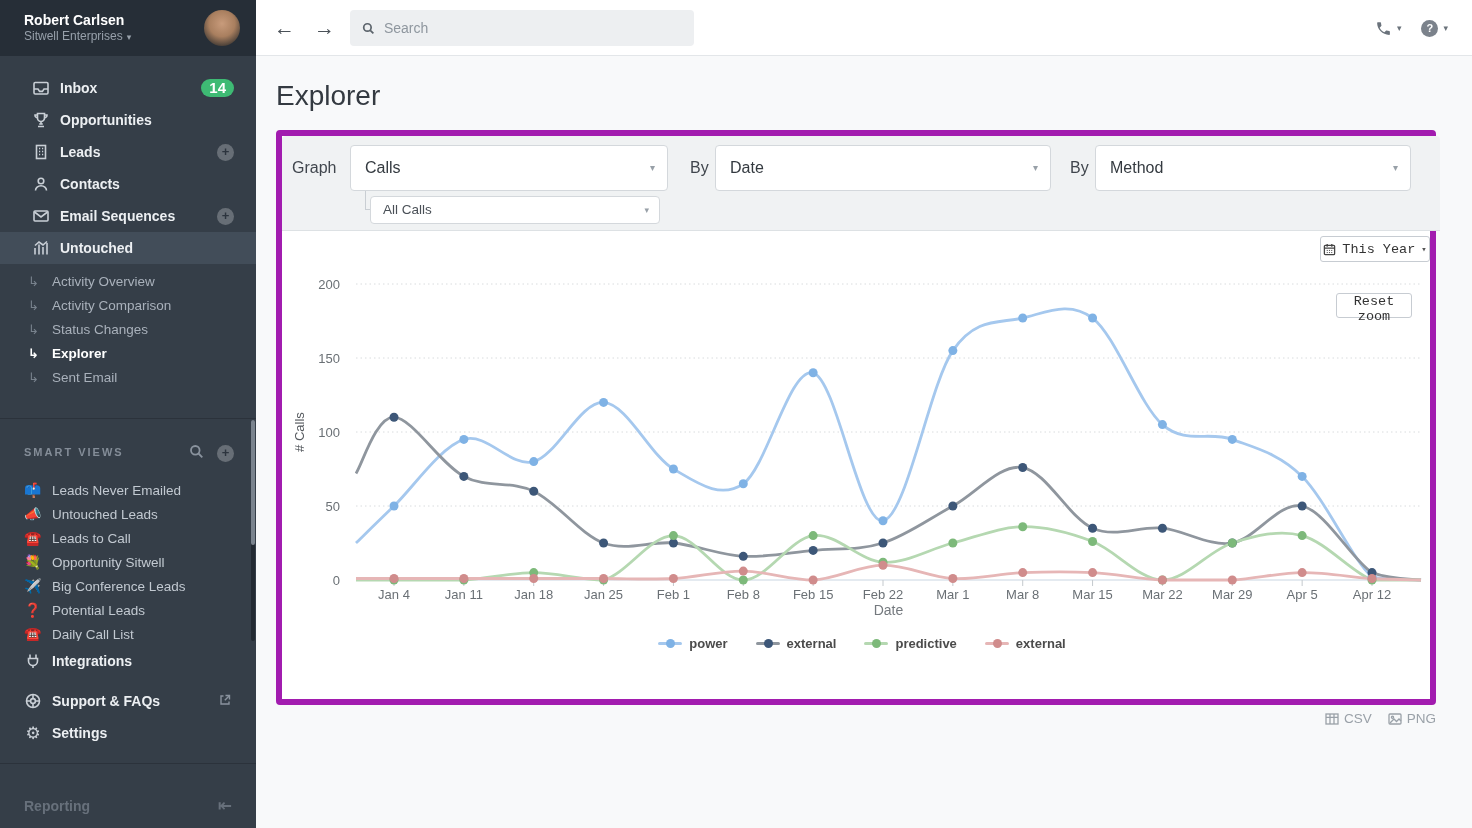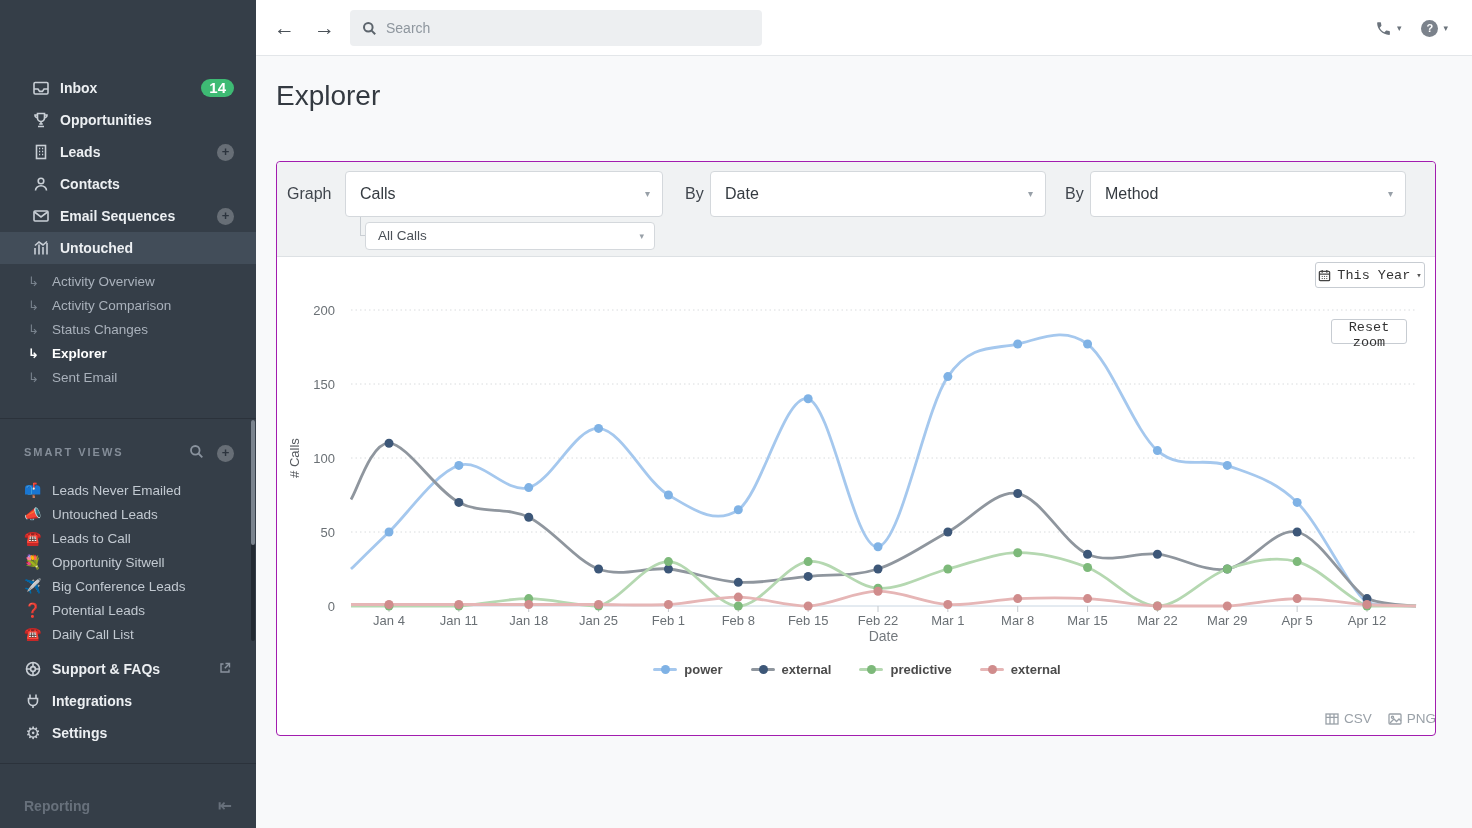--- a/index.html
+++ b/index.html
@@ -40,33 +40,33 @@
   .collapse-row { position:absolute; left:0; top:138px; width:256px; height:45px; display:flex; align-items:center; padding:0 24px; color:#67707b; font-size:14px; font-weight:bold; cursor:pointer; justify-content:space-between; }
   .sb-scroll-track { position:absolute; right:1px; top:420px; width:4px; height:221px; background:#232a32; border-radius:2px; }
   .sb-scroll-thumb { position:absolute; right:1px; top:420px; width:4px; height:125px; background:#7b848e; border-radius:2px; }
 
   
   .main { position:absolute; left:256px; top:0; width:1216px; height:828px; background:#f8f9fa; }
   .topbar { position:absolute; left:0; top:0; width:1216px; height:56px; background:#ffffff; border-bottom:1px solid #e3e6e9; }
   .nav-arrow { position:absolute; top:14px; font-size:21px; color:#4a5158; cursor:pointer; line-height:28px; }
   .nav-back { left:18px; }
   .nav-fwd { left:58px; }
-  .searchbox { position:absolute; left:94px; top:10px; width:412px; height:36px; background:#edeff1; border-radius:4px; display:flex; align-items:center; padding-left:12px; }
+  .searchbox { position:absolute; left:94px; top:10px; width:344px; height:36px; background:#edeff1; border-radius:4px; display:flex; align-items:center; padding-left:12px; }
   .searchbox svg { stroke:#5c646c; fill:none; stroke-width:2; }
   .searchbox input { border:none; outline:none; background:transparent; font-size:14px; color:#3a4046; margin-left:9px; width:360px; font-family:inherit; }
   .searchbox input::placeholder { color:#8e969e; }
   .topbar-right { position:absolute; right:18px; top:0; height:56px; display:flex; align-items:center; gap:8px; }
   .phone-group, .help-group { display:flex; align-items:center; gap:5px; cursor:pointer; padding:6px; }
   .tb-caret { font-size:9px; color:#6b737c; }
   .help-circle { width:17px; height:17px; border-radius:50%; background:#7b828b; color:#fff; font-size:11px; font-weight:bold; text-align:center; line-height:17px; }
 
   .page-title { position:absolute; left:20px; top:80px; font-size:28px; font-weight:500; color:#343a41; }
 
   
-  .card { position:absolute; left:20px; top:130px; width:1160px; height:575px; background:#ffffff; border:1px solid #a21caf; border-radius:4px;margin-top:31px; }
+  .card { position:absolute; left:20px; top:130px; width:1160px; height:575px; background:#ffffff; border:6px solid #a21caf; border-radius:4px; }
   .filter-panel { position:absolute; left:0; top:0; width:1158px; height:95px; background:#f0f2f3; border-bottom:1px solid #dde1e4; border-radius:4px 4px 0 0; }
   .flt-label { position:absolute; font-size:16px; color:#40464d; line-height:46px; top:9px; }
   .lbl-graph { left:10px; }
   .lbl-by1 { left:408px; }
   .lbl-by2 { left:788px; }
   .select { position:absolute; top:9px; height:46px; background:#fff; border:1px solid #d4d8dc; border-radius:4px; font-size:16px; color:#343a40; line-height:44px; padding-left:14px; cursor:pointer; }
   .sel-calls { left:68px; width:318px; }
   .sel-date { left:433px; width:336px; }
   .sel-method { left:813px; width:316px; }
   .select .caret { position:absolute; right:12px; top:0; font-size:10px; color:#98a0a8; }
@@ -88,20 +88,25 @@
   .legend-label { font-size:13px; font-weight:bold; color:#4b4b4b; }
 
   .export-row { position:absolute; left:20px; top:711px; width:1160px; display:flex; justify-content:flex-end; gap:16px; }
   .export-item { display:flex; align-items:center; gap:5px; color:#9aa1a8; font-size:13.5px; cursor:pointer; }
   .export-item svg { stroke:#9aa1a8; fill:none; stroke-width:1.3; }
 </style>
 </head>
 <body>
 
 <div class="sidebar">
+  <div class="sb-header">
+    <div class="sb-user-name">Robert Carlsen</div>
+    <div class="sb-user-org"><span>Sitwell Enterprises</span><span class="sb-user-caret">▾</span></div>
+    <div class="avatar"></div>
+  </div>
 
   <div class="nav">
     <div class="nav-item">
       <span class="nav-icon">
         <svg width="18" height="18" viewBox="0 0 18 18">
             <rect x="2" y="3.5" width="14" height="11.5" rx="1.2"></rect>
             <path d="M2 10h4l1.6 2.4h2.8L12 10h4"></path>
           </svg>
       </span>
       <span>Inbox</span>
@@ -222,46 +227,46 @@
     <div class="sv-item">
         <span class="emoji">☎️</span>
         <span>Daily Call List</span>
       </div>
   </div>
 
   <div class="sb-scroll-track"></div>
   <div class="sb-scroll-thumb"></div>
 
   <div class="sb-footer">
+    <div class="ft-item">
+      <span class="nav-icon">
+        <svg width="18" height="18" viewBox="0 0 18 18">
+            <path d="M6 2.5v4M12 2.5v4"></path>
+            <path d="M4.5 6.5h9v2.5a4.5 4.5 0 0 1-9 0z"></path>
+            <path d="M9 13.5v2.5"></path>
+          </svg>
+      </span>
+      <span>Integrations</span>
+    </div>
     <div class="ft-item" style="margin-top:8px;">
       <span class="nav-icon">
         <svg width="18" height="18" viewBox="0 0 18 18">
             <circle cx="9" cy="9" r="6.5"></circle>
             <circle cx="9" cy="9" r="2.4"></circle>
             <path d="M9 2.5v4M9 11.5v4M2.5 9h4M11.5 9h4"></path>
           </svg>
       </span>
       <span>Support &amp; FAQs</span>
       <span class="ext-link">
         <svg width="14" height="14" viewBox="0 0 14 14">
             <path d="M5.5 3H3v8h8V8.5" stroke="#8a939e" fill="none" stroke-width="1.4"></path>
             <path d="M7.5 2.5H11.5V6.5" stroke="#8a939e" fill="none" stroke-width="1.4"></path>
             <path d="M6.8 7.2 11.3 2.7" stroke="#8a939e" fill="none" stroke-width="1.4"></path>
           </svg>
       </span>
-    </div>
-    <div class="ft-item">
-      <span class="nav-icon">
-        <svg width="18" height="18" viewBox="0 0 18 18">
-            <path d="M6 2.5v4M12 2.5v4"></path>
-            <path d="M4.5 6.5h9v2.5a4.5 4.5 0 0 1-9 0z"></path>
-            <path d="M9 13.5v2.5"></path>
-          </svg>
-      </span>
-      <span>Integrations</span>
     </div>
     <div class="ft-item">
       <span class="nav-icon" style="color:#c9cfd6; font-size:17px;">⚙</span>
       <span>Settings</span>
     </div>
     <div class="sb-divider" style="top:118px;"></div>
     <div class="collapse-row">
       <span>Reporting</span>
       <span style="font-size:17px;">⇤</span>
     </div>

